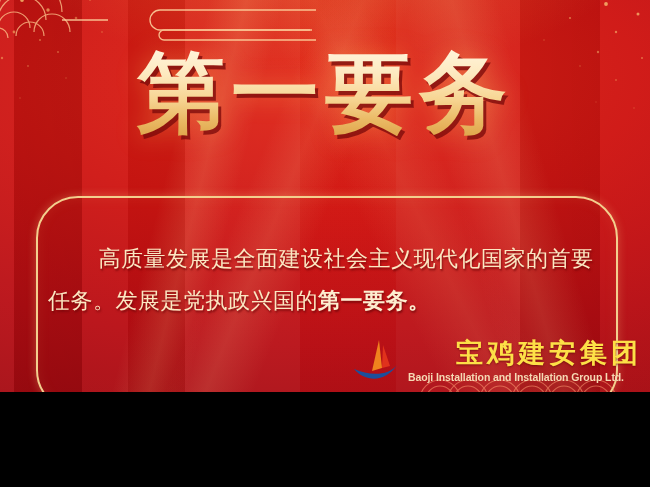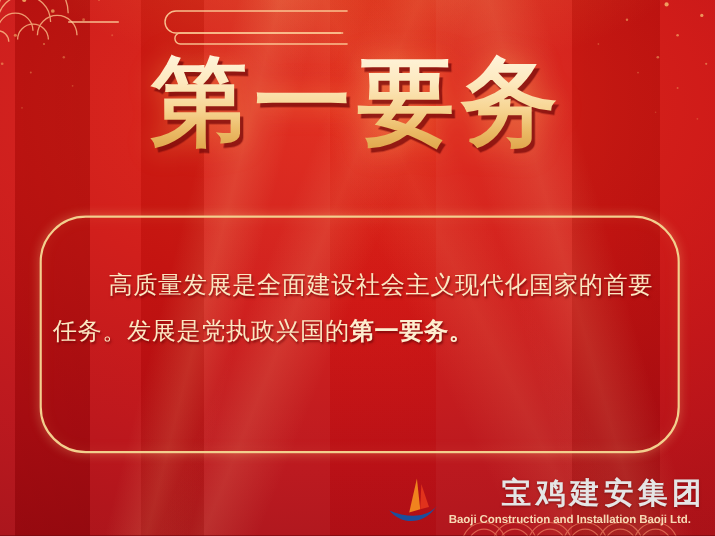--- a/index.html
+++ b/index.html
@@ -3,21 +3,21 @@
 <meta charset="utf-8">
 <style>
   html, body {
     margin: 0;
     padding: 0;
     background: #000;
   }
   #poster {
     position: relative;
     width: 650px;
-    height: 487px;
+    height: 392px;
     overflow: hidden;
     font-family: "Liberation Sans", "DejaVu Sans", sans-serif;
     background: #c8111a;
   }
 
   
   .bg-base {
     position: absolute; inset: 0;
     background:
       radial-gradient(ellipse 120% 90% at 50% 20%, #e02515 0%, #cf1512 40%, #b80d13 75%, #a50a11 100%);
@@ -126,21 +126,21 @@
     bottom: 8px;
     display: flex;
     align-items: center;
     gap: 8px;
   }
   .logo-mark { width: 48px; height: 46px; flex: 0 0 auto; }
   .logo-words { display: flex; flex-direction: column; line-height: 1; }
   .logo-cn {
     font-size: 27px;
     font-weight: bold;
-    color: #e5e5e5;
+    color: #fde047;
     letter-spacing: 4px;
     text-shadow: 0 1px 2px rgba(90,5,6,0.6);
     margin-left: 48px;
   }
   .logo-en {
     margin-top: 5px;
     font-size: 10.5px;
     font-weight: bold;
     color: #f6d9b4;
     letter-spacing: -0.1px;
@@ -254,17 +254,17 @@
   </div>
 
   <div class="logo">
     <svg class="logo-mark" viewBox="0 0 48 46">
       <path d="M27 2 L30 30 L20 33 Z" fill="#f0831e"></path>
       <path d="M31 7 L38 28 L30 30 Z" fill="#e0321c"></path>
       <path d="M2 31 C14 45 34 44 45 27 C36 38 18 38 2 31 Z" fill="#1c4f9c"></path>
     </svg>
     <div class="logo-words">
       <div class="logo-cn">宝鸡建安集团</div>
-      <div class="logo-en">Baoji Construction and Installation Baoji Ltd.</div>
+      <div class="logo-en">Baoji Installation and Installation Group Ltd.</div>
     </div>
   </div>
 
 </div>
 
 </body></html>

